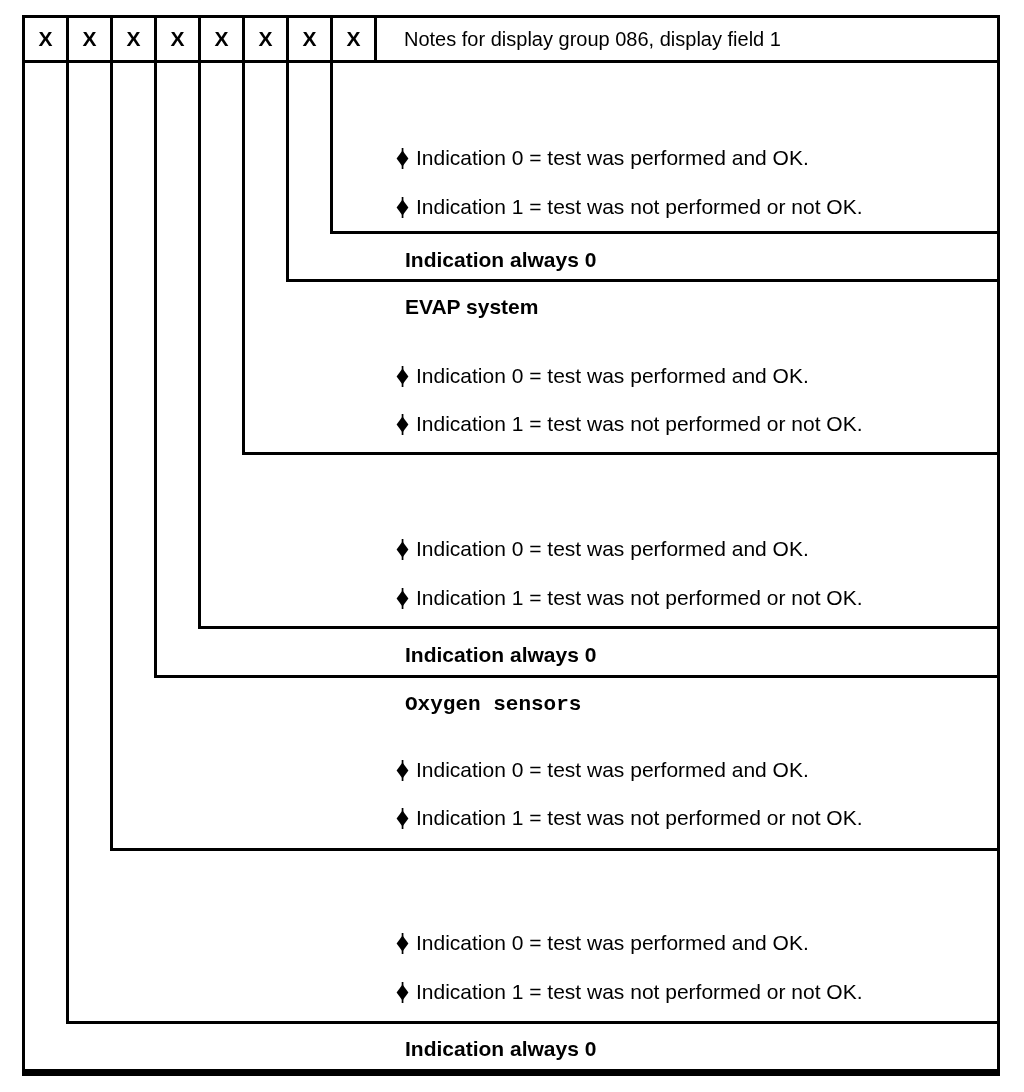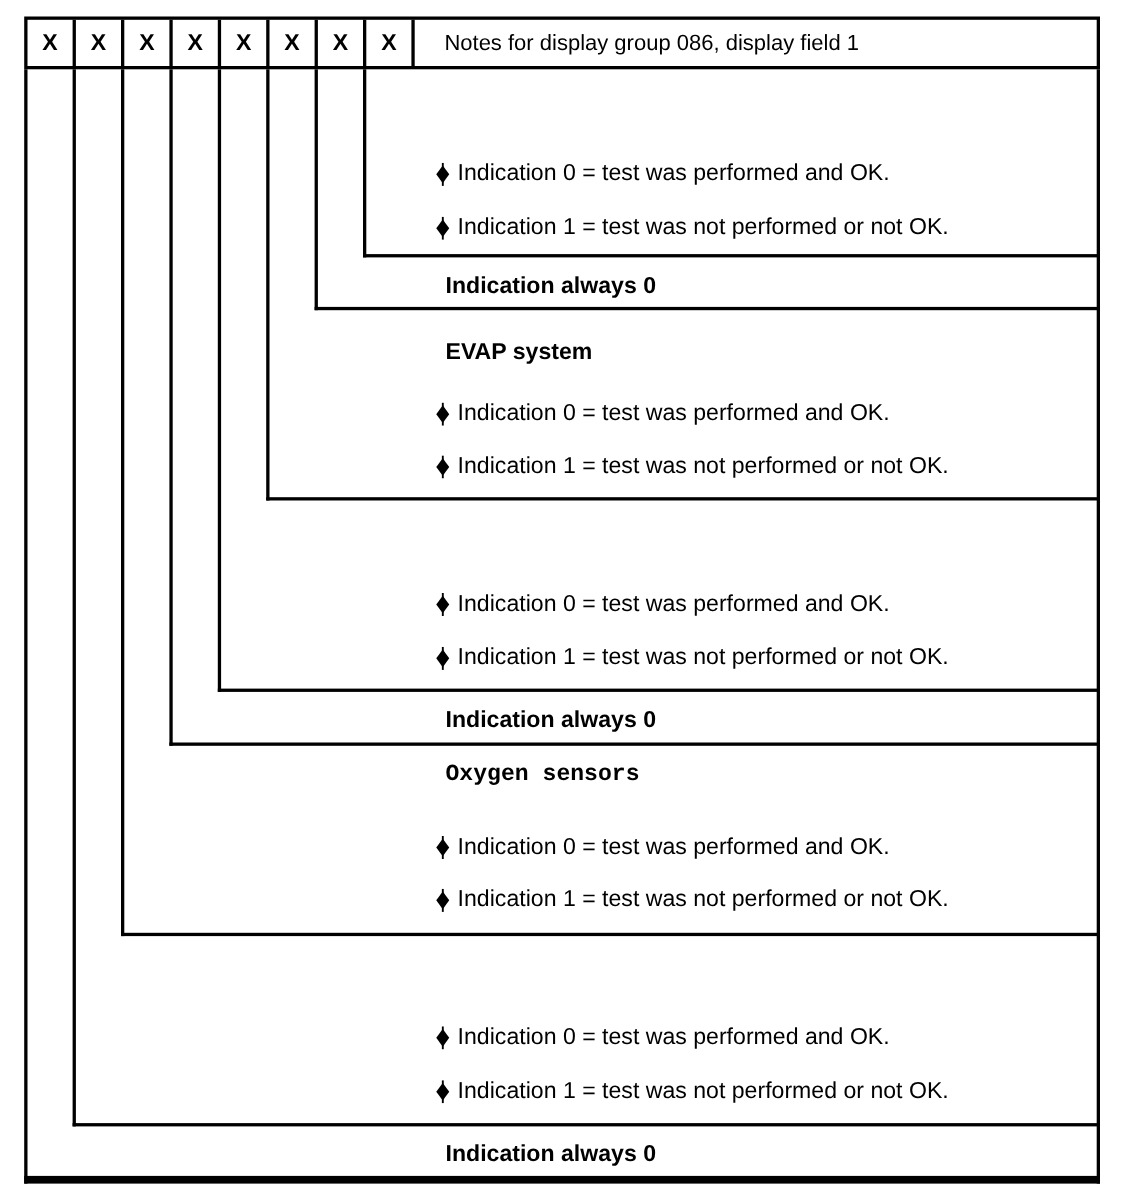--- a/index.html
+++ b/index.html
@@ -124,21 +124,21 @@
       <svg width="13" height="21" viewBox="0 0 13 21">
           <rect x="5.7" y="0" width="1.7" height="21" fill="#000"></rect>
           <polygon points="6.5,2.5 12.4,10.5 6.5,18.5 0.6,10.5" fill="#000"></polygon>
         </svg>
     </span>
     <span>Indication 1 = test was not performed or not OK.</span>
   </div>
 
   <div class="heading" style="top:248px;">Indication always 0</div>
 
-  <div class="heading" style="top:308px;">EVAP system</div>
+  <div class="heading" style="top:295px;">EVAP system</div>
   <div class="bullet-row" style="top:364px;">
     <span class="bullet-icon">
       <svg width="13" height="21" viewBox="0 0 13 21">
           <rect x="5.7" y="0" width="1.7" height="21" fill="#000"></rect>
           <polygon points="6.5,2.5 12.4,10.5 6.5,18.5 0.6,10.5" fill="#000"></polygon>
         </svg>
     </span>
     <span>Indication 0 = test was performed and OK.</span>
   </div>
   <div class="bullet-row" style="top:412px;">

